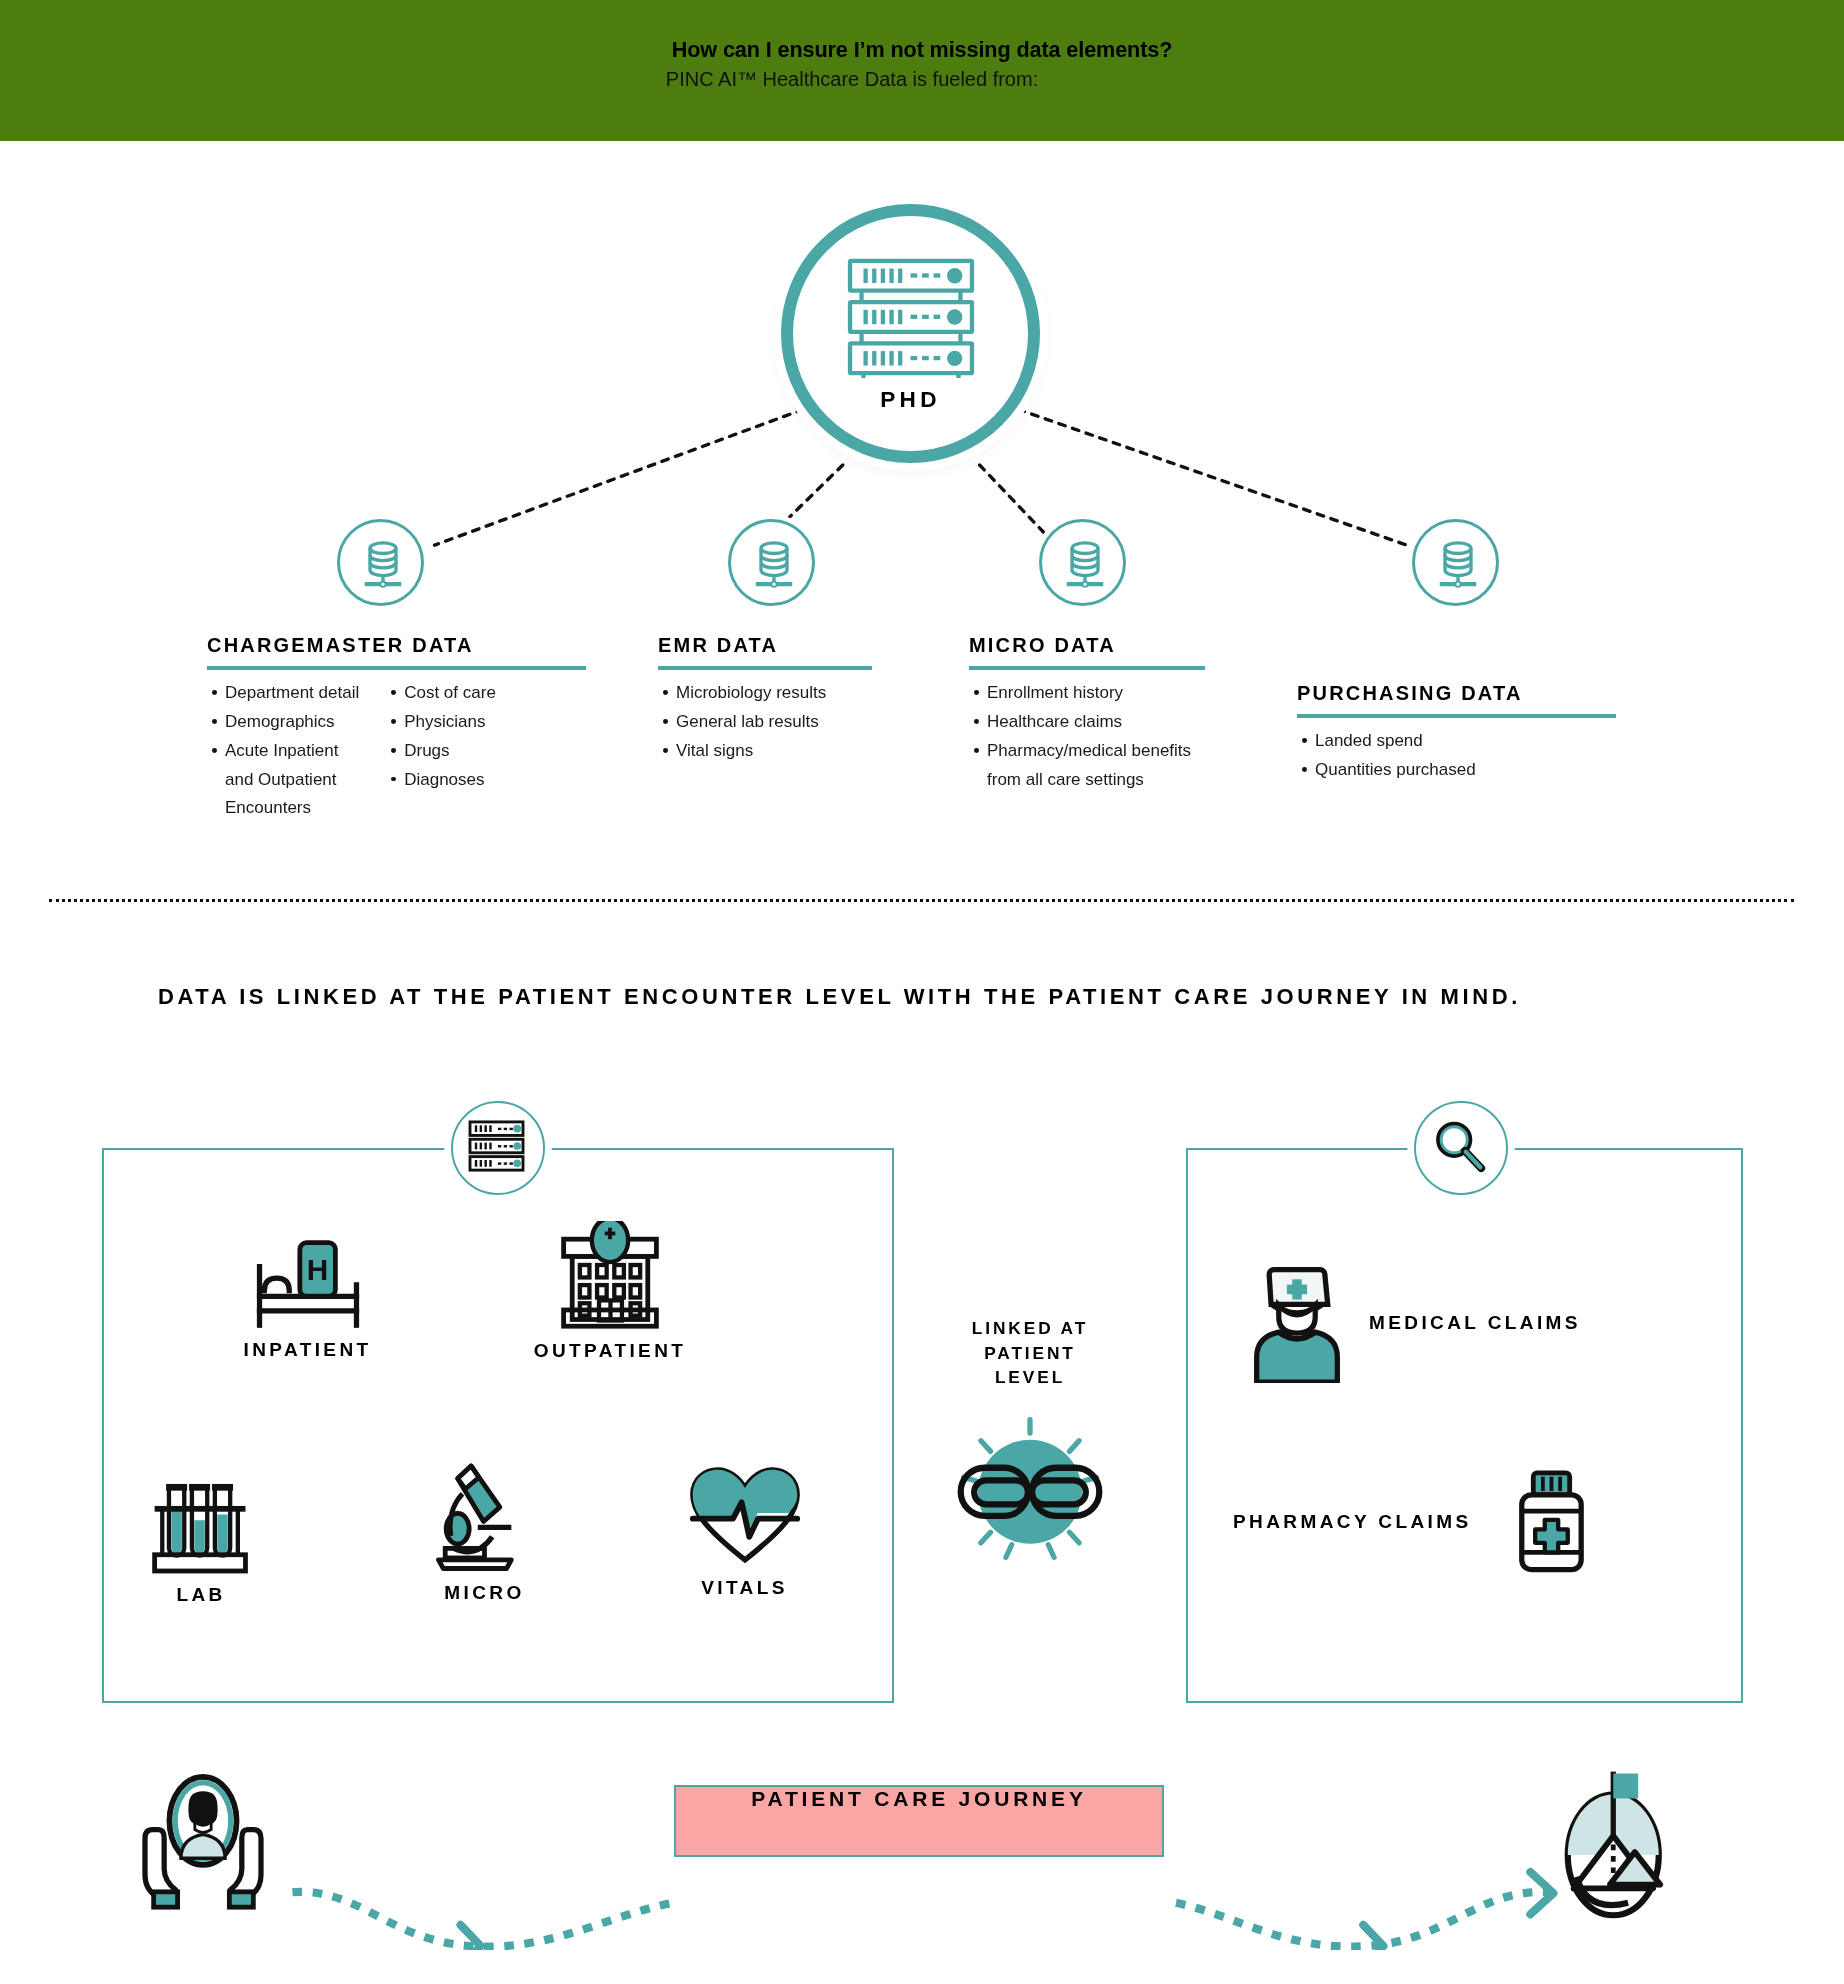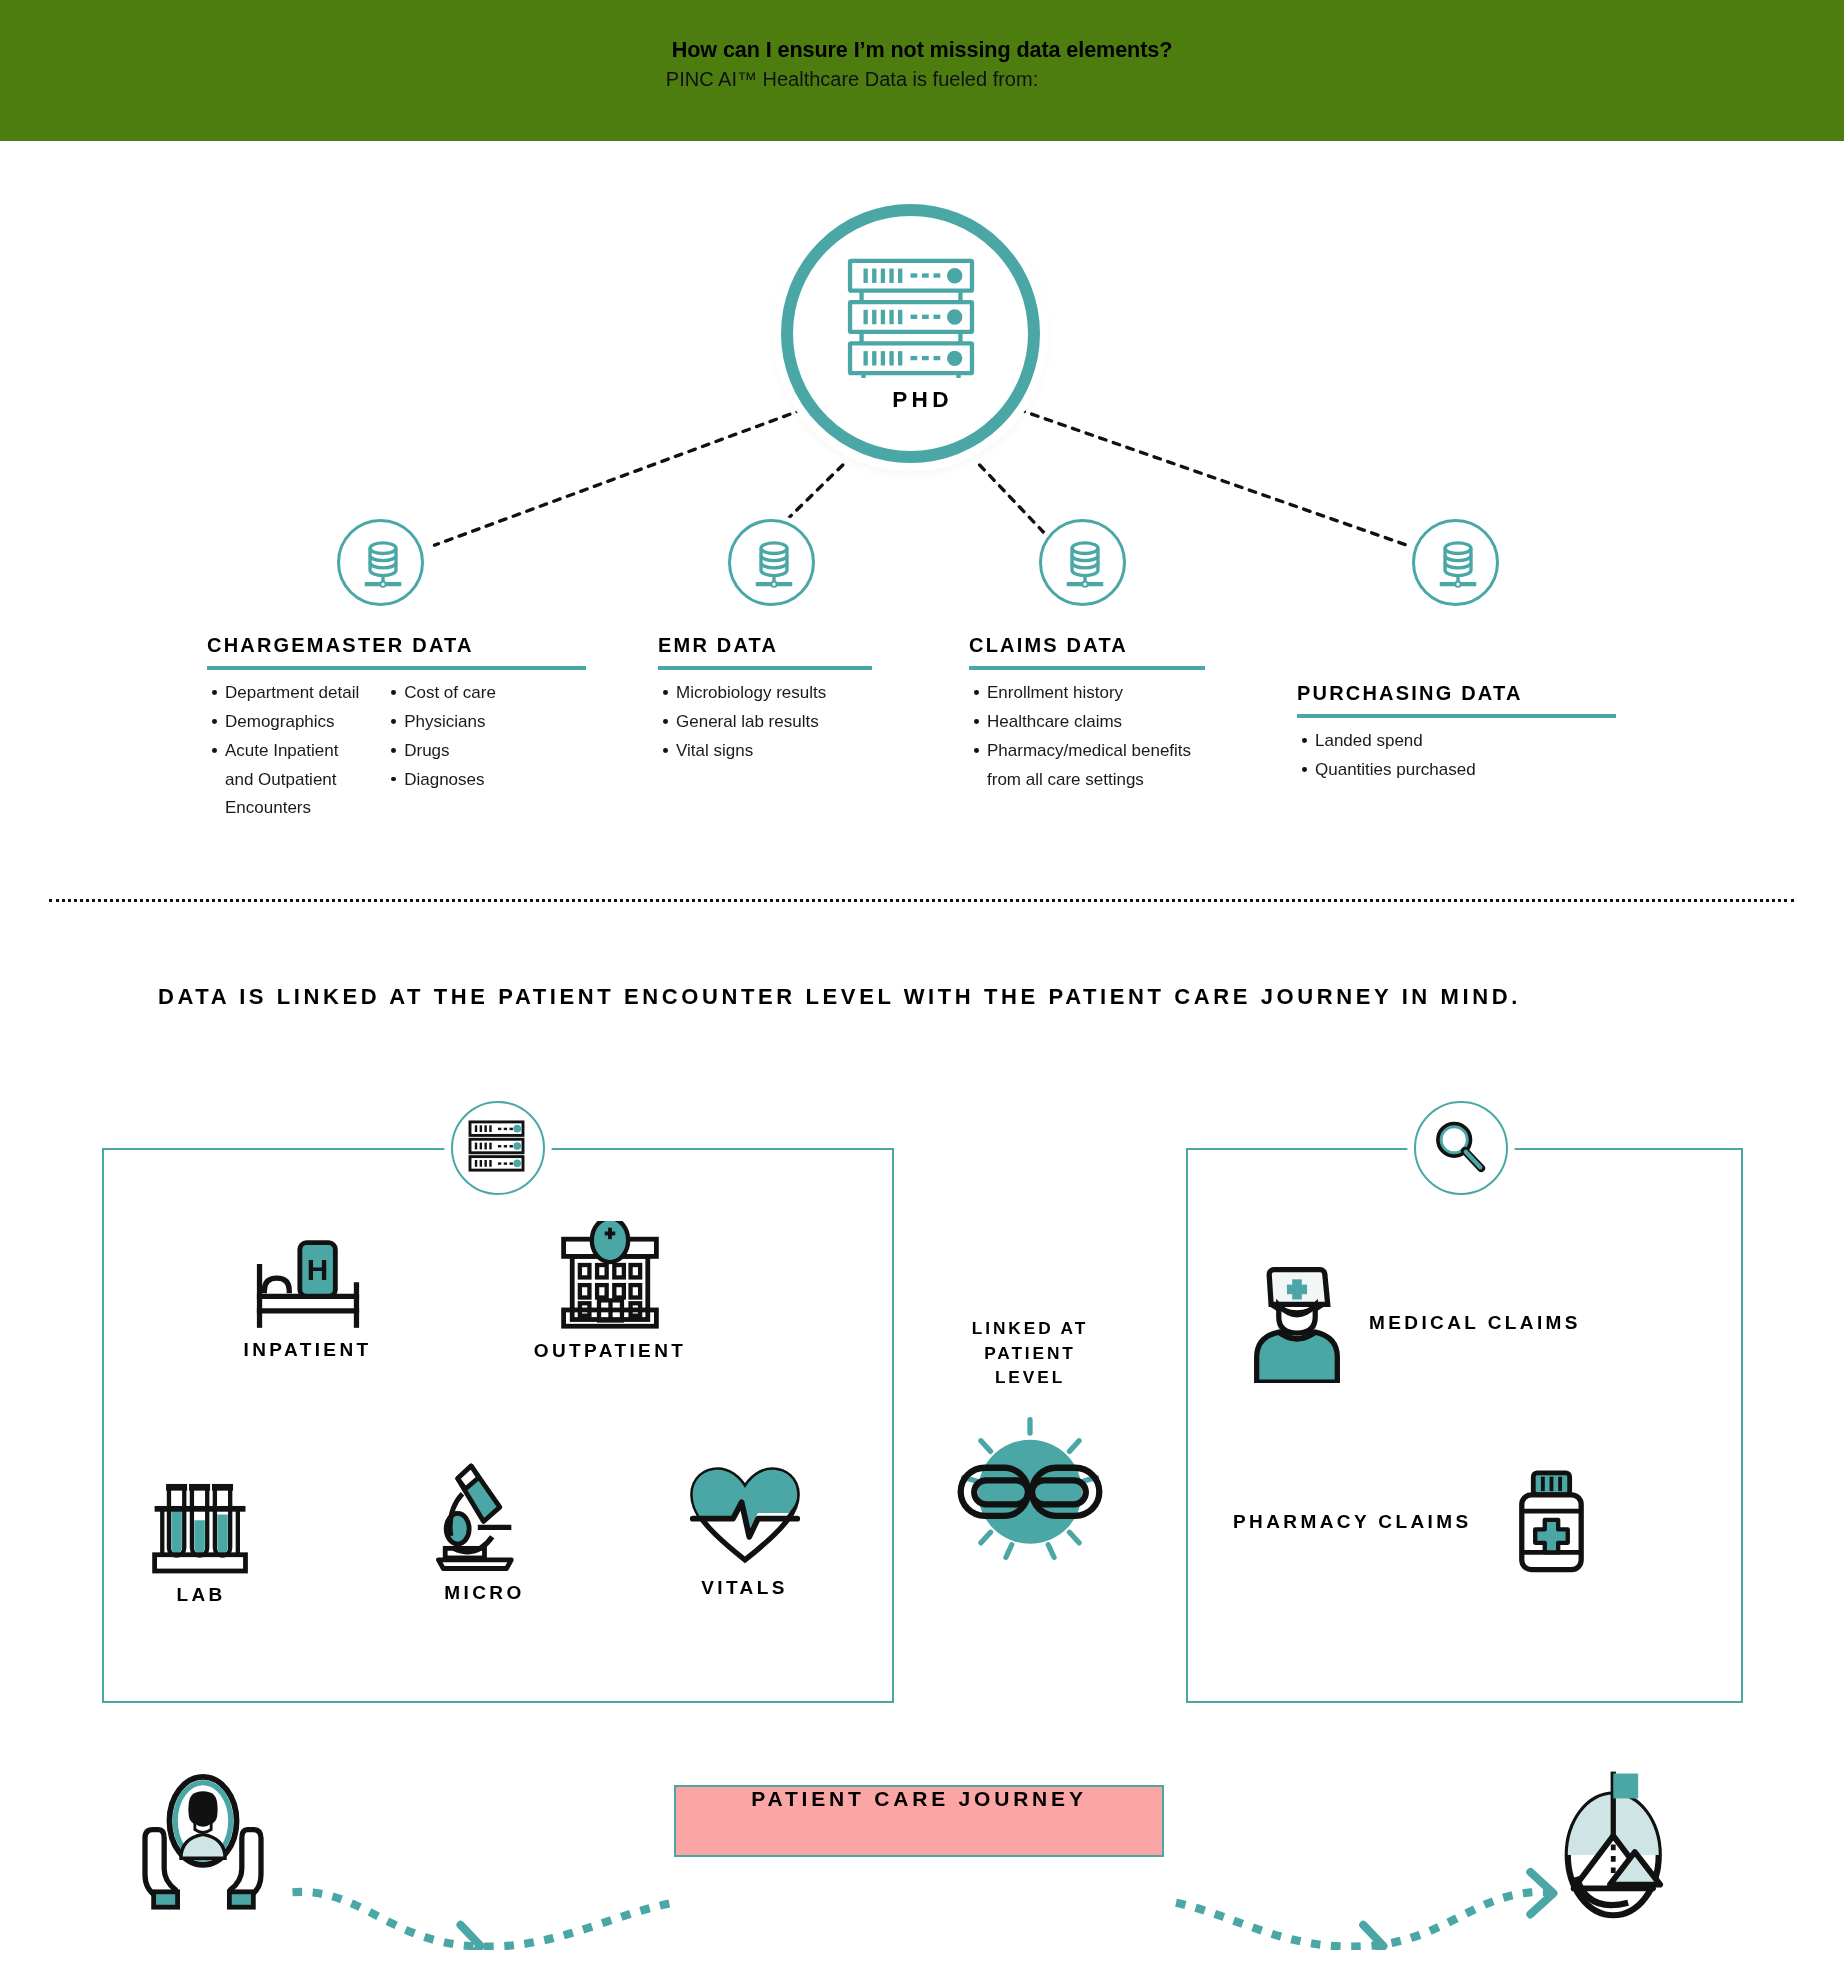--- a/index.html
+++ b/index.html
@@ -31,21 +31,21 @@
   .phd-wrap{
     position:absolute;left:781px;top:204px;width:259px;height:259px;
   }
   .phd-circle{
     position:absolute;left:0;top:0;width:259px;height:259px;border-radius:50%;
     background:#fff;border:12.5px solid #4aa7a6;box-sizing:border-box;
     box-shadow:0 0 0 8.6px #ffffff, 0 4.8px 16.3px rgba(0,0,0,0.10);
   }
   .phd-icon{position:absolute;left:66px;top:54px;width:128px;height:120px;}
   .phd-label{
-    position:absolute;left:12px;top:183px;width:259px;text-align:center;
+    position:absolute;left:0;top:183px;width:259px;text-align:center;
     font-size:22.6px;font-weight:bold;letter-spacing:4.3px;color:#000;
   }
 
   
   .connectors{position:absolute;left:0;top:0;width:1844px;height:1985px;pointer-events:none;}
 
   
   .src{position:absolute;}
   .src-badge{
     position:absolute;width:87px;height:87px;border-radius:50%;
@@ -258,21 +258,21 @@
           <path d="M23 17 v46 a27 11 0 0 0 54 0 v-46"></path>
           <path d="M23 32 a27 11 0 0 0 54 0"></path>
           <path d="M23 47 a27 11 0 0 0 54 0"></path>
           <line x1="50" y1="74" x2="50" y2="90"></line>
           <line x1="12" y1="92" x2="88" y2="92" stroke-width="9"></line>
         </g>
         <circle cx="50" cy="92" r="5.5" fill="#fff" stroke="#4aa7a6" stroke-width="4"></circle>
       </svg>
     </div>
     <div style="position:absolute;left:0;top:115px;width:355px;">
-      <div class="src-title">CLAIMS DATA</div>
+      <div class="src-title">MICRO DATA</div>
       <div class="src-rule" style="width:236px;"></div>
       <div class="bullets">
         <ul>
           <li>Enrollment history</li>
           <li>Healthcare claims</li>
           <li>Pharmacy/medical benefits</li>
           <li class="cont">from all care settings</li>
         </ul>
       </div>
     </div>

